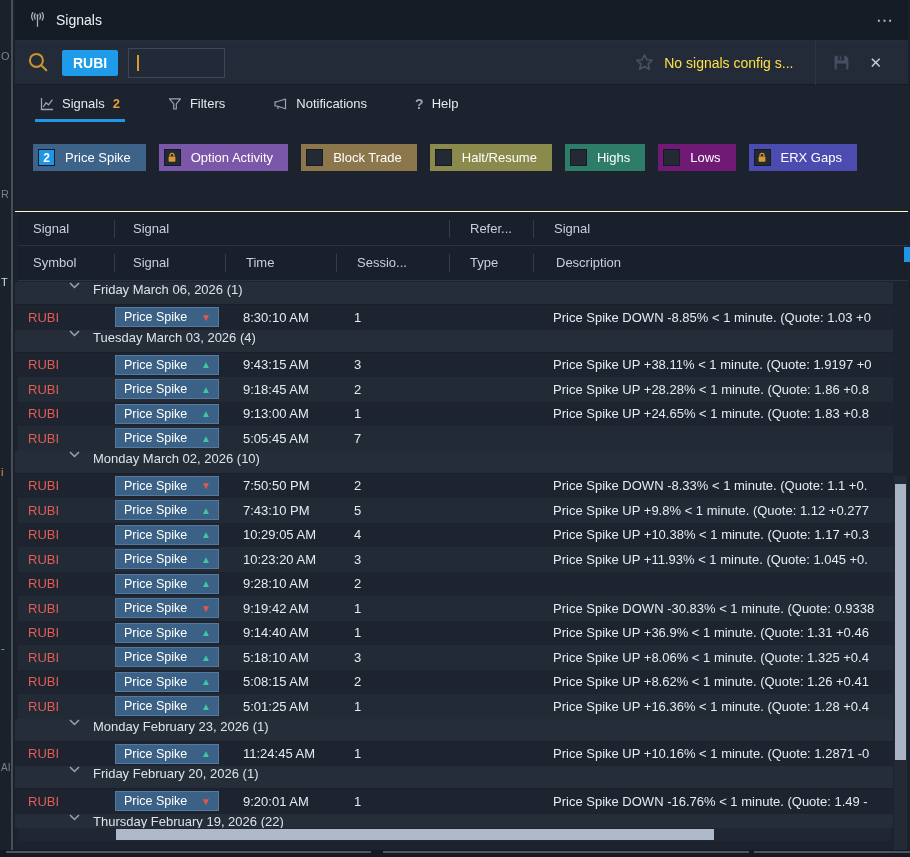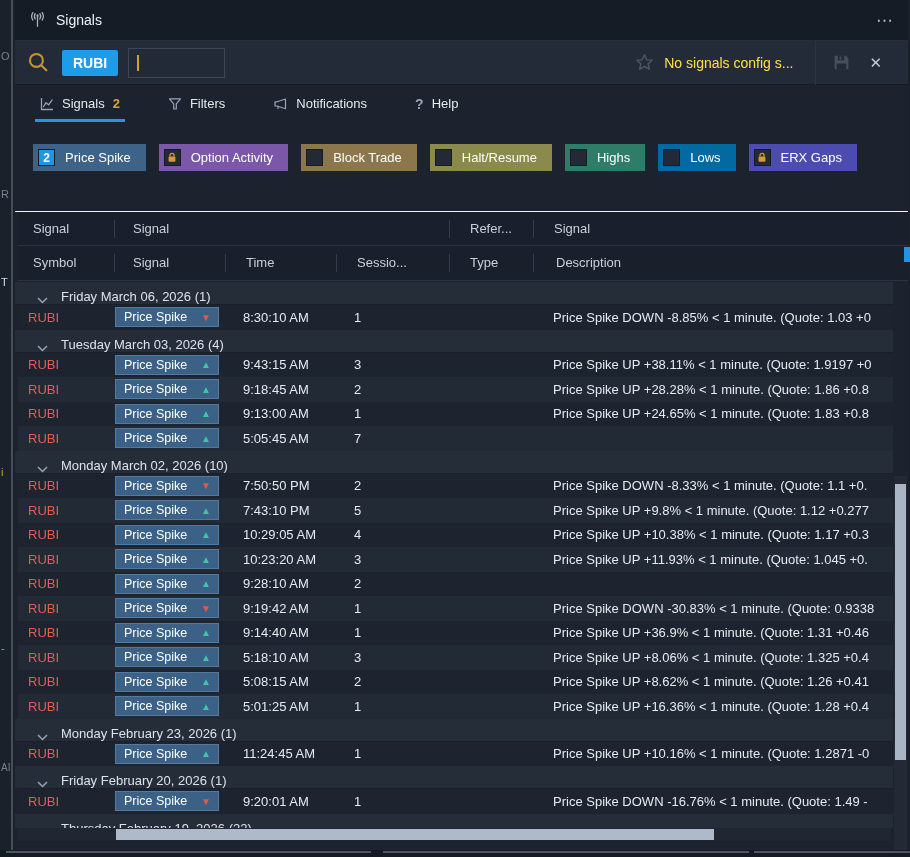--- a/index.html
+++ b/index.html
@@ -63,40 +63,40 @@
     padding:22px 0 0 18px; display:flex; flex-wrap:wrap; column-gap:13px; row-gap:6px;
     align-content:flex-start; }
   .chip-f { display:inline-flex; align-items:center; gap:10px; height:27px;
     padding:0 15px 0 5px; color:#fff; font-size:13px; cursor:default; }
   .fbox { width:17px; height:17px; display:flex; align-items:center; justify-content:center;
     border:1px solid #161b24; }
   .fbox.count { background:#1e96e8; color:#fff; font-size:12px; font-weight:bold; }
   .fbox.lockbox, .fbox.empty { background:#232a36; }
   .f0 { background:#3d6389; } .f1 { background:#7a57a8; } .f2 { background:#8b774b; }
   .f3 { background:#8a8a4d; } .f4 { background:#49879a; } .f5 { background:#2d7d68; }
-  .f6 { background:#0369a1; } .f7 { background:#4b4bb0; }
+  .f6 { background:#701a75; } .f7 { background:#4b4bb0; }
 
   
   .grid { position:absolute; top:211px; left:0; right:0; bottom:0; background:#1c232e;
     border-top:1px solid #fef9c3; }
   .hdr-row { display:grid; height:34px; align-items:center; background:#1a202b;
     border-bottom:1px solid #2b3341; color:#c9d0db; margin-left:3px; }
   .hdr-1 { grid-template-columns:97px 335px 84px 1fr; }
   .hdr-2 { grid-template-columns:97px 111px 111px 113px 84px 1fr; height:35px; }
   .hcell { height:18px; line-height:18px; border-right:1px solid #333c4a; padding-left:18px;
     overflow:hidden; white-space:nowrap; }
   .hcell.first { padding-left:15px; }
   .hcell.last { border-right:none; }
   .hdr-2 .hcell.sym { padding-left:15px; }
   .hdr-2 .hcell.time, .hdr-2 .hcell.sess, .hdr-2 .hcell.type { padding-left:20px; }
   .hdr-2 .hcell.desc { padding-left:22px; }
 
   .t-body { position:absolute; top:70px; left:0; right:15px; bottom:22px; overflow:hidden; }
-  .t-group { height:23px; background:#252d39; display:flex; align-items:flex-end;
-    border-bottom:1px solid #1a202a; cursor:default; }
+  .t-group { height:23px; background:#252d39; display:flex; align-items:flex-start;
+    border-bottom:1px solid #1a202a; cursor:default;padding-left:32px; }
   .t-group .chev { margin-left:22px; }
   .g-label { margin-left:13px; color:#dde2ea; }
   .t-row { display:grid; grid-template-columns:94px 111px 111px 113px 84px 1fr;
     height:24.5px; align-items:center; background:#1d242f; margin-left:3px; }
   .t-row.alt { background:#222a36; }
   .c { overflow:hidden; white-space:nowrap; }
   .c.sym { padding-left:10px; color:#e25d55; }
   .c.time, .c.sess, .c.type { padding-left:20px; }
   .c.desc { padding-left:22px; }
   .chip { display:inline-flex; justify-content:space-between; align-items:center;

